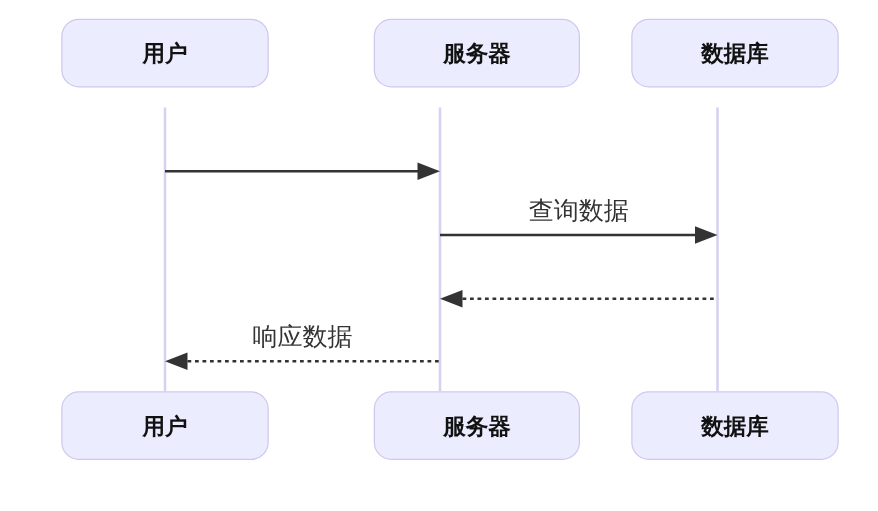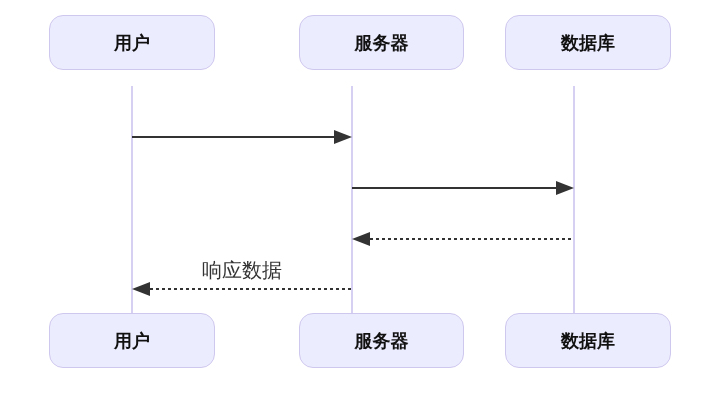--- a/index.html
+++ b/index.html
@@ -101,15 +101,16 @@
   </svg>
 
   <div class="actor-box row-top col-user">用户</div>
   <div class="actor-box row-top col-server">服务器</div>
   <div class="actor-box row-top col-database">数据库</div>
 
   <div class="actor-box row-bottom col-user">用户</div>
   <div class="actor-box row-bottom col-server">服务器</div>
   <div class="actor-box row-bottom col-database">数据库</div>
 
+  <div class="msg-label msg-2">查询数据</div>
   <div class="msg-label msg-4">响应数据</div>
 
 </div>
 
 </body></html>

